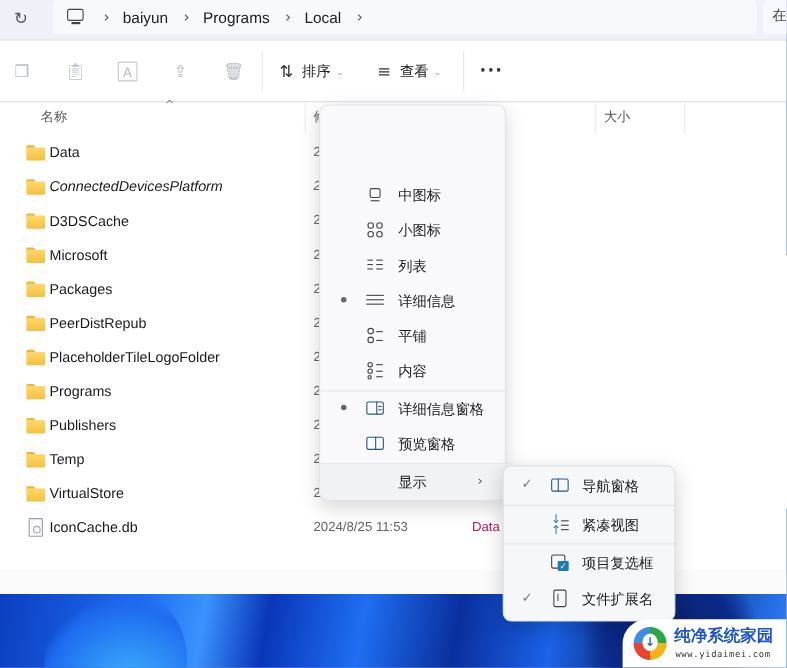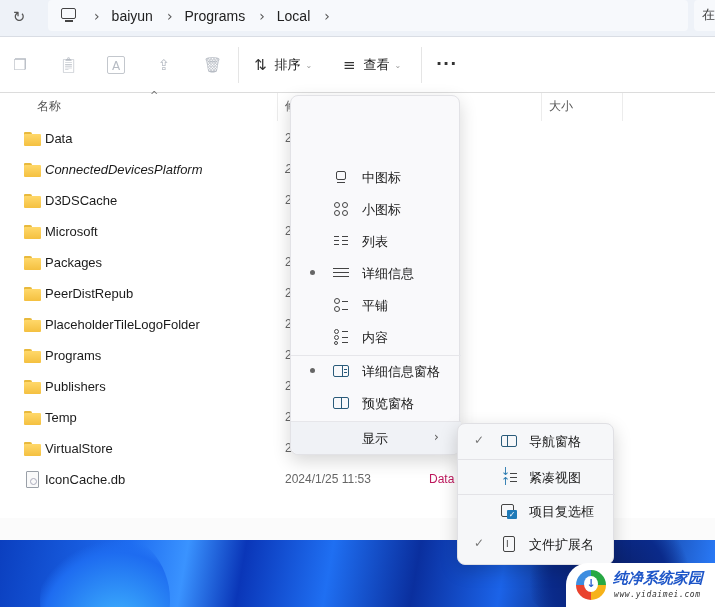--- a/index.html
+++ b/index.html
@@ -64,21 +64,21 @@
 
   
   .submenu { position: absolute; left: 457px; top: 423px; width: 157px; height: 142px; background: #f6f7f9; border: 1px solid #e0e0e4; border-radius: 8px; box-shadow: 0 6px 18px rgba(0,0,0,0.18); }
   .si { position: absolute; left: 0; width: 157px; height: 34px; }
   .si .check { position: absolute; left: 16px; top: 9px; font-size: 12px; color: #777; }
   .si .sicon { position: absolute; left: 43px; top: 9px; width: 16px; height: 16px; }
   .si .label { position: absolute; left: 71px; top: 9px; font-size: 13px; color: #1b1b1b; white-space: nowrap; }
   .ssep { position: absolute; left: 0; width: 157px; height: 1px; background: #e3e3e7; }
 
   
-  .watermark { position: absolute; left: 566px; top: 563px; width: 149px; height: 44px; background: #ffffff; border-radius: 22px 0 0 0; display: flex; align-items: center; font-style: italic; }
+  .watermark { position: absolute; left: 566px; top: 563px; width: 149px; height: 44px; background: #ffffff; border-radius: 22px 0 0 0; display: flex; align-items: center; }
   .wm-logo { position: absolute; left: 10px; top: 7px; width: 30px; height: 30px; border-radius: 50%;
     background: conic-gradient(#27a844 0 25%, #f6b21a 25% 50%, #e9432f 50% 75%, #3d8de0 75% 100%); }
   .wm-logo::after { content: "↓"; position: absolute; left: 8px; top: 6px; width: 14px; height: 16px; background: #fff; border-radius: 50%; color: #2a5fd0; font-size: 11px; text-align: center; line-height: 16px; font-weight: bold; }
   .wm-title { position: absolute; left: 47px; top: 6px; font-size: 15px; font-weight: bold; color: #1e56c8; white-space: nowrap; }
   .wm-url { position: absolute; left: 48px; top: 27px; font-size: 8px; color: #333; letter-spacing: 0.6px; font-family: "DejaVu Sans Mono", monospace; }
 </style>
 </head>
 <body>
 
 <div class="wallpaper">
@@ -222,21 +222,21 @@
       <div class="folder">
           <div class="tab"></div>
           <div class="body"></div>
         </div>
       <span class="name">VirtualStore</span>
       <span class="date">2</span>
     </div>
     <div class="row" style="top:341px;">
       <div class="fileicon"></div>
       <span class="name">IconCache.db</span>
-      <span class="date">2024/1/25 11:53</span>
+      <span class="date">2024/8/25 11:53</span>
       <span class="type">Data</span>
     </div>
   </div>
   <div class="bottom-fade"></div>
 </div>
 
 <div class="menu">
   <div class="mi" style="top:65px;">
     <div class="micon">
         <div class="sq" style="left:3px;top:2px;width:10px;height:9px;"></div>

